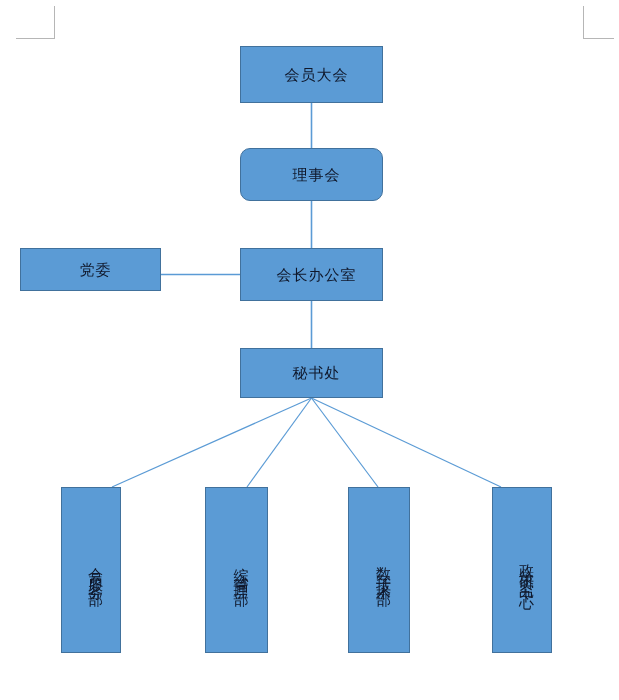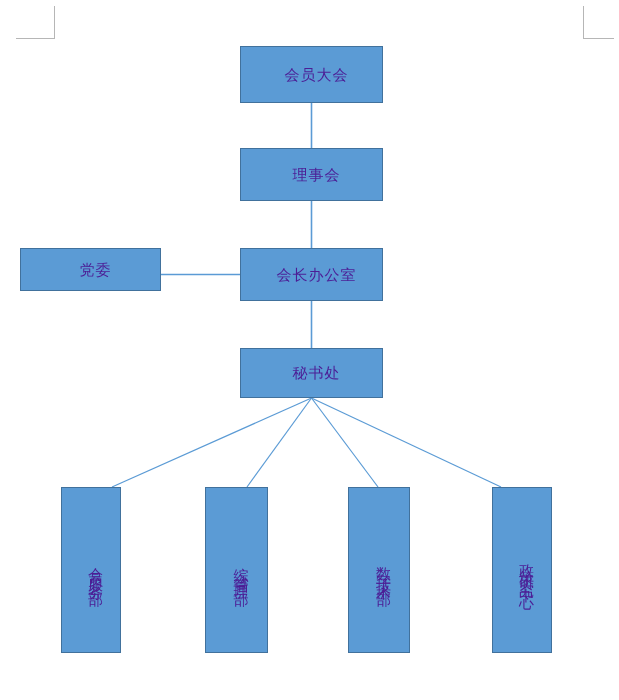--- a/index.html
+++ b/index.html
@@ -49,21 +49,21 @@
     width: 619px;
     height: 700px;
   }
 
   
   .node {
     position: absolute;
     box-sizing: border-box;
     background: #5b9bd5;
     border: 1.2px solid #41719c;
-    color: #4c1d95;
+    color: #0f172a;
     display: flex;
     align-items: center;
     justify-content: center;
     text-align: center;
     line-height: 1.15;
     letter-spacing: 1px;
     padding-left: 10px;
   }
   .node-h {
     font-size: 15px;
@@ -75,21 +75,21 @@
   .vtext {
     writing-mode: vertical-rl;
     text-orientation: upright;
     letter-spacing: 6px;
     line-height: 1;
     display: block;
   }
 
   
   #node-assembly { left: 240px; top: 46px;  width: 143px; height: 57px; }
-  #node-council  { left: 240px; top: 148px; width: 143px; height: 53px; }
+  #node-council  { left: 240px; top: 148px; width: 143px; height: 53px; border-radius: 10px; }
   #node-office   { left: 240px; top: 248px; width: 143px; height: 53px; }
   #node-party    { left: 20px;  top: 248px; width: 141px; height: 43px; }
   #node-secretariat { left: 240px; top: 348px; width: 143px; height: 50px; }
 
   
   #node-dept-0 { left: 61px;  top: 487px; width: 60px;  height: 166px; }
   #node-dept-1 { left: 205px; top: 487px; width: 63px;  height: 166px; }
   #node-dept-2 { left: 348px; top: 487px; width: 62px;  height: 166px; }
   #node-dept-3 { left: 492px; top: 487px; width: 60px;  height: 166px; }
 </style>

